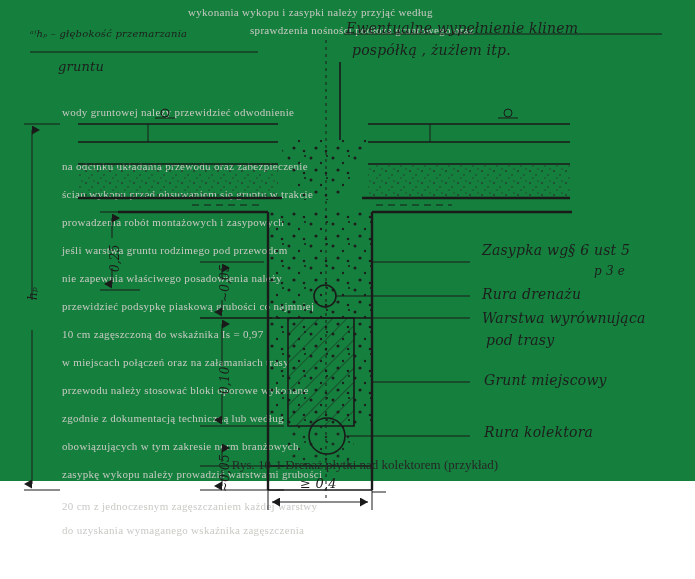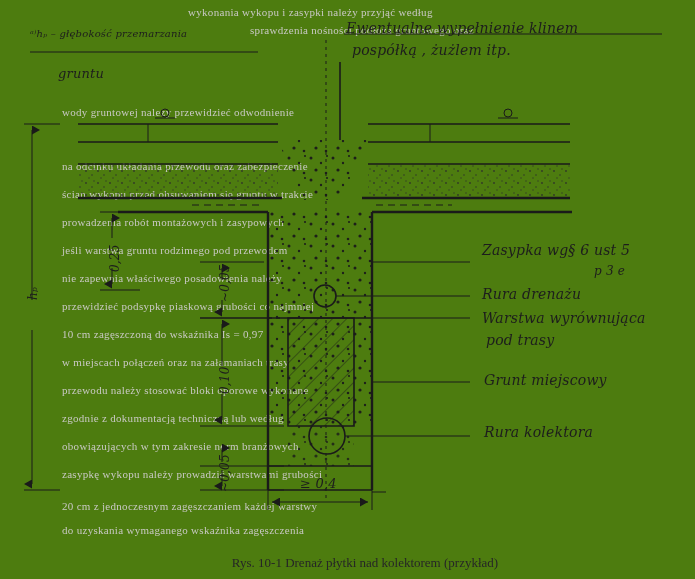--- a/index.html
+++ b/index.html
@@ -10,22 +10,22 @@
   body {
     width: 695px;
     height: 579px;
     font-family: "Liberation Serif", serif;
     color: #1a1a1a;
     overflow: hidden;
   }
   #page {
     position: relative;
     width: 695px;
-    height: 579px;
-    background: #4d7c0f;
+    height: 481px;
+    background: #15803d;
   }
 
   
   .ghost {
     position: absolute;
     color: #c9c9c4;
     font-family: "Liberation Serif", serif;
     font-size: 11px;
     letter-spacing: 0.3px;
     white-space: nowrap;
@@ -218,21 +218,21 @@
     <path class="ln thin" d="M222,448 L222,462" marker-start="url(#arrUp)"></path>
     <path class="ln thin" d="M222,470 L222,486" marker-end="url(#arrDn)"></path>
 
     <path class="ln thin" d="M268,490 L268,510"></path>
     <path class="ln thin" d="M372,490 L372,510"></path>
     <path class="ln thin" d="M272,502 L368,502" marker-start="url(#arrL)" marker-end="url(#arrR)"></path>
     <path class="ln thin" d="M372,492 L386,492"></path>
   </svg>
 
   <div class="hand" style="left:30px; top:28px; font-size:10px;text-align:center;">ᵃ⁾hₚ – głębokość przemarzania</div>
-  <div class="hand" style="left:58px; top:66px; font-size:13px;">gruntu</div>
+  <div class="hand" style="left:58px; top:59px; font-size:13px;">gruntu</div>
 
   <div class="hand" style="left:346px; top:20px;">Ewentualne wypełnienie klinem</div>
   <div class="hand" style="left:352px; top:42px;">pospółką , żużlem itp.</div>
 
   <div class="hand" style="left:482px; top:242px;">Zasypka wg§ 6 ust 5</div>
   <div class="hand small" style="left:594px; top:264px;">p 3 e</div>
 
   <div class="hand" style="left:482px; top:286px;">Rura drenażu</div>
 
   <div class="hand" style="left:482px; top:310px;">Warstwa wyrównująca</div>

